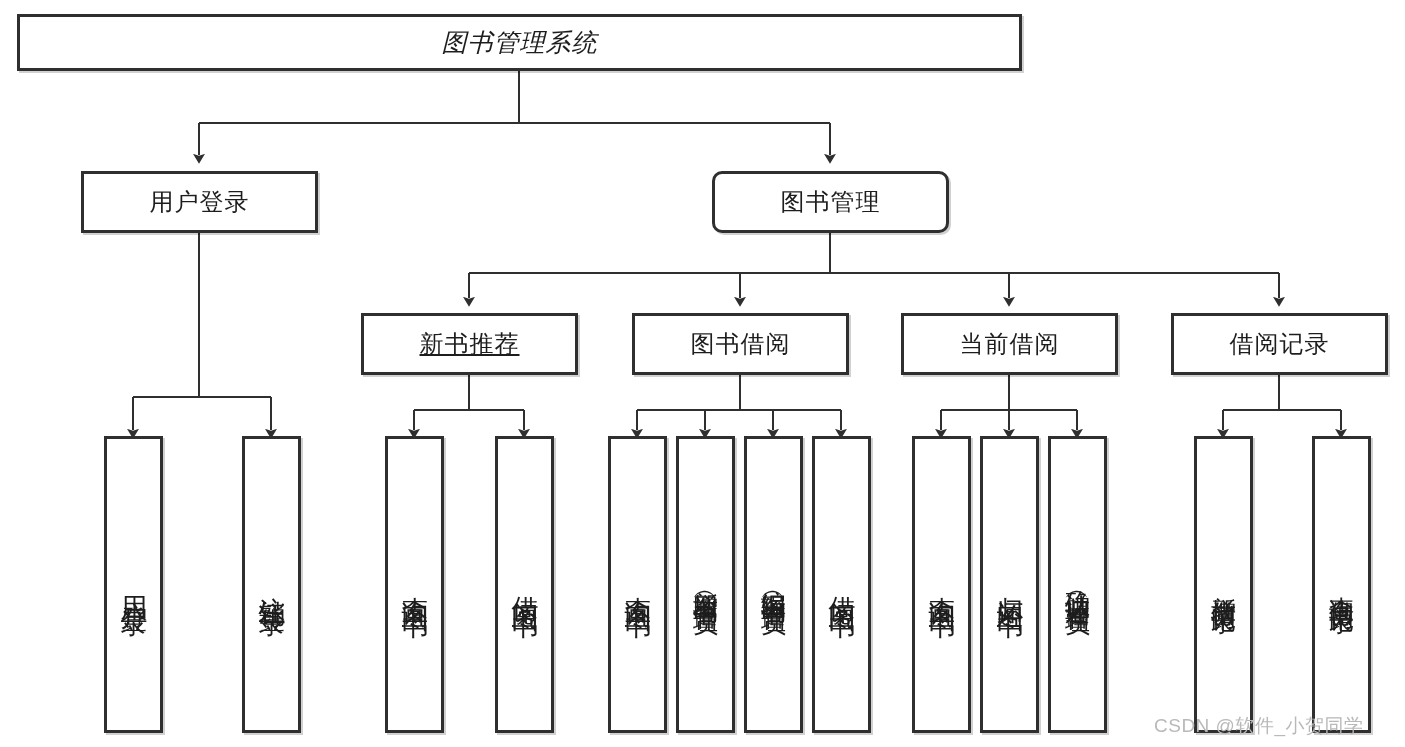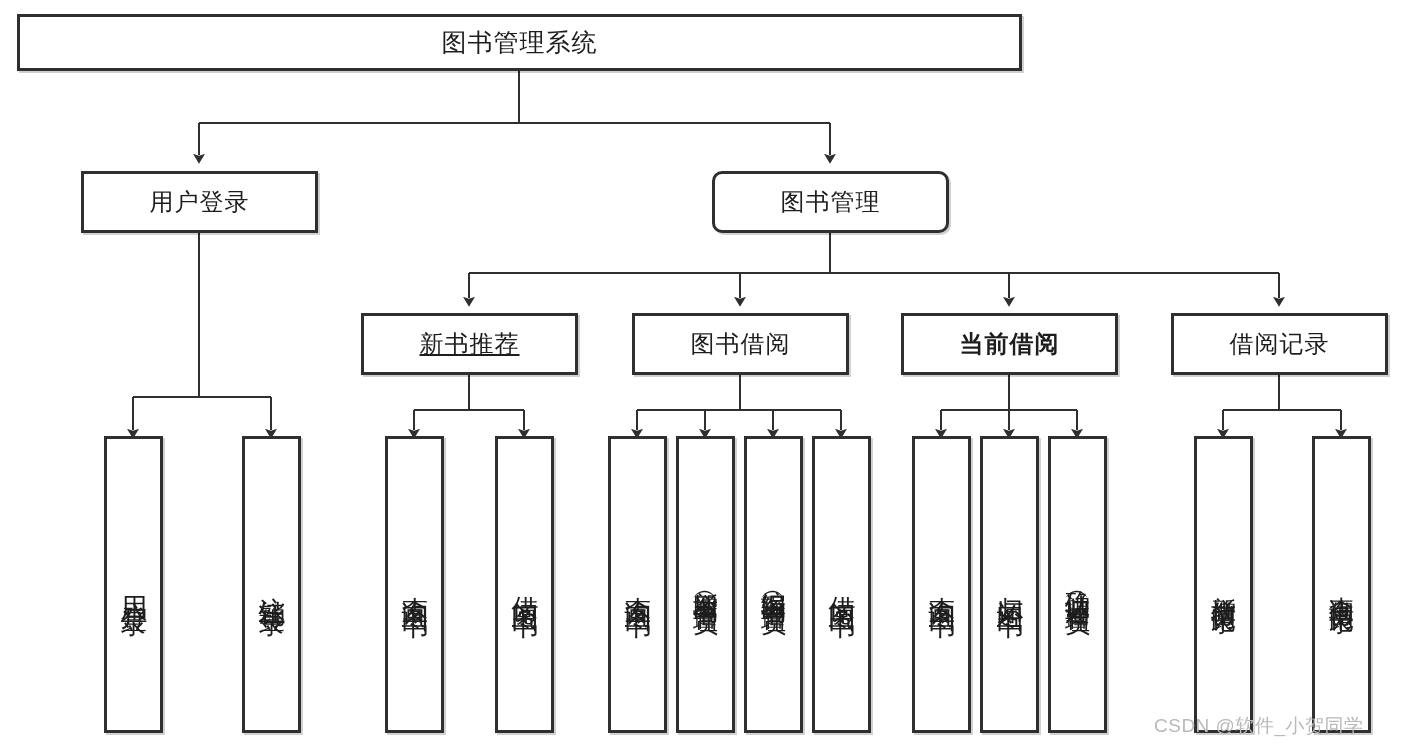--- a/index.html
+++ b/index.html
@@ -43,20 +43,21 @@
     white-space: pre;
   }
   
   .node.horiz .label {
     writing-mode: horizontal-tb;
     font-size: 24px;
     letter-spacing: 1px;
   }
   .node.root .label {
     font-size: 25px;
+    font-style: italic;
   }
   
   .node.vert {
     align-items: center;
     justify-content: center;
     padding: 6px 0;
   }
   .node.vert .label {
     writing-mode: vertical-rl;
     text-orientation: upright;
@@ -144,21 +145,21 @@
   </div>
 
   <div class="node horiz" style="left:361px; top:313px; width:217px; height:62px;text-decoration:underline;">
     <span class="label">新书推荐</span>
   </div>
 
   <div class="node horiz" style="left:632px; top:313px; width:217px; height:62px;">
     <span class="label">图书借阅</span>
   </div>
 
-  <div class="node horiz" style="left:901px; top:313px; width:217px; height:62px;font-weight:bold;">
+  <div class="node horiz" style="left:901px; top:313px; width:217px; height:62px;">
     <span class="label">当前借阅</span>
   </div>
 
   <div class="node horiz" style="left:1171px; top:313px; width:217px; height:62px;">
     <span class="label">借阅记录</span>
   </div>
 
   <div class="node vert" style="left:104px; top:436px; width:59px; height:297px;">
     <span class="label">用户登录</span>
   </div>

